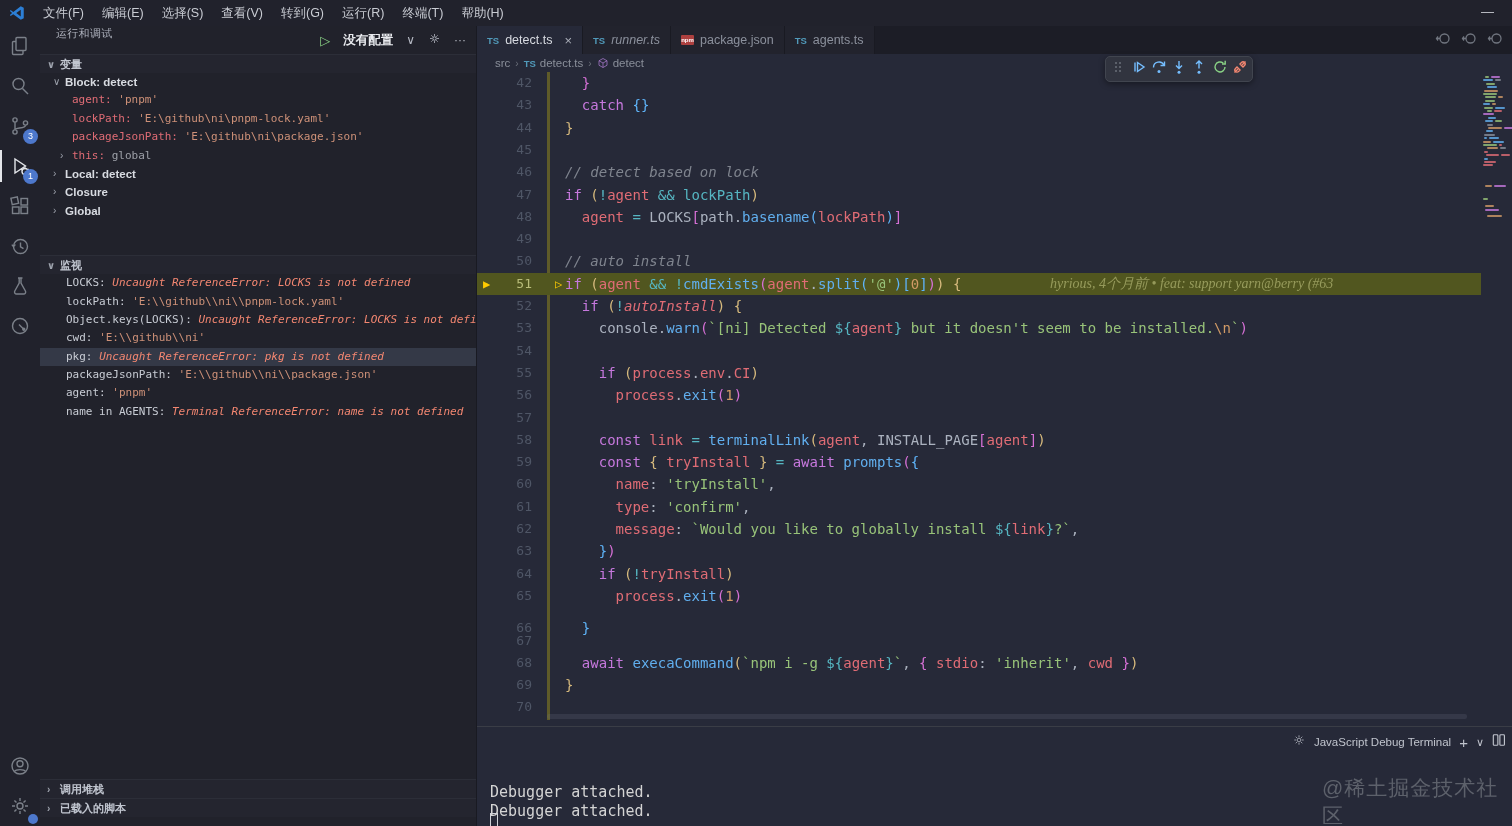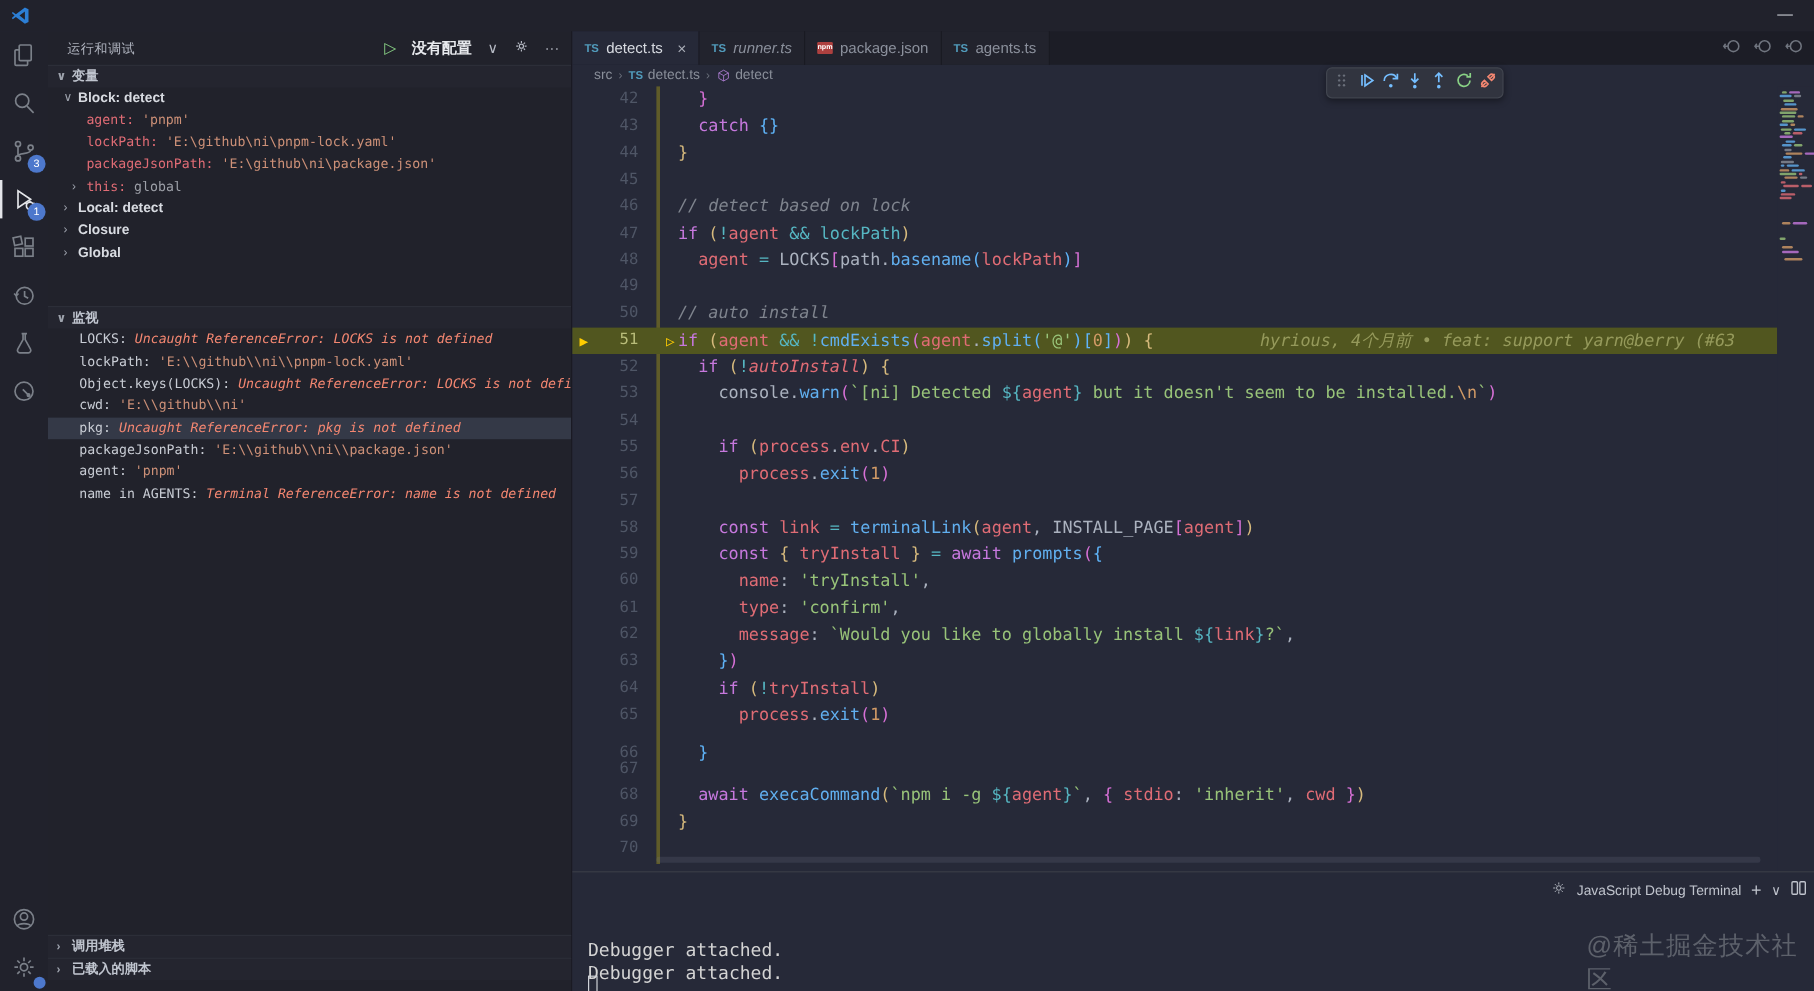--- a/index.html
+++ b/index.html
@@ -18,21 +18,21 @@
   #activitybar{left:0;top:26px;width:40px;height:800px;background:#21222c;}
   .act-item{position:relative;width:40px;height:40px;display:flex;align-items:center;justify-content:center;color:#7b8089;}
   .act-item.active{color:#e3e5e9;}
   .act-item.active::before{content:"";position:absolute;left:0;top:4px;bottom:4px;width:2px;background:#e3e5e9;}
   .act-item svg{width:24px;height:24px;stroke:currentColor;fill:none;stroke-width:1.4;}
   .badge{position:absolute;right:2px;bottom:2px;min-width:15px;height:15px;border-radius:8px;
          background:#4d78cc;color:#fff;font-size:9px;line-height:15px;text-align:center;padding:0 2px;}
   #act-bottom{position:absolute;left:0;bottom:0;width:40px;}
   
   #sidebar{left:40px;top:26px;width:437px;height:800px;background:#21222b;overflow:hidden;border-right:1px solid #191a22;}
-  #sb-header{position:relative;height:28px;display:flex;align-items:center;}
+  #sb-header{position:relative;height:28px;display:flex;}
   #sb-title{font-size:11px;color:#aeb2bd;margin-left:16px;letter-spacing:.3px;}
   #sb-controls{position:absolute;right:10px;top:0;height:28px;display:flex;align-items:center;gap:13px;}
   #run-play{color:#89d185;font-size:13px;}
   #run-config{color:#e8eaee;font-size:12.5px;font-weight:bold;}
   .sb-ctl{color:#b6bac4;font-size:12px;}
   .section-hdr{position:relative;height:19px;line-height:19px;border-top:1px solid #2c2e38;
                font-size:11px;font-weight:bold;color:#c0c5cf;background:#24252f;}
   .section-hdr .chev{position:absolute;left:7px;color:#9ea3ad;font-size:10px;}
   .section-hdr .lbl{margin-left:20px;}
   .tree{font-family:"DejaVu Sans Mono","Liberation Mono",monospace;font-size:11px;}
@@ -73,21 +73,21 @@
   #code{position:absolute;left:0;top:46px;width:1035px;height:654px;
         font-family:"DejaVu Sans Mono","Liberation Mono",monospace;font-size:14px;}
   .crow{position:absolute;left:0;width:1004px;height:22.3px;line-height:22.3px;white-space:pre;}
   .crow.hl{background:#51561f;}
   .lnum{position:absolute;left:0;width:55px;text-align:right;color:#4f5666;font-size:13px;}
   .crow.hl .lnum{color:#b9bd7a;}
   .ctext{position:absolute;left:88px;}
   #gitbar{position:absolute;left:70px;top:0;width:3px;height:648px;background:#5f5b29;}
   .cur-arrow{position:absolute;left:6px;color:#ffcc00;font-size:12px;}
   .cur-inline{position:absolute;left:78px;color:#ffcc00;font-size:12px;}
-  .blame{position:absolute;left:573px;color:rgba(205,210,140,.55);font-style:italic;}
+  .blame{position:absolute;left:573px;color:rgba(205,210,140,.55);font-style:italic;font-family:Liberation Serif, serif;}
   .tk-k{color:#c678dd}.tk-fn{color:#61afef}.tk-v{color:#e06c75}
   .tk-vi{color:#e06c75;font-style:italic}.tk-w{color:#abb2bf}.tk-s{color:#98c379}
   .tk-n{color:#d19a66}.tk-op{color:#56b6c2}.tk-c{color:#7f848e;font-style:italic}
   .tk-b1{color:#d7ba7d}.tk-b2{color:#d670d6}.tk-b3{color:#5fb4f9}
   #hscroll{position:absolute;left:70px;top:642px;width:920px;height:5px;background:rgba(121,130,150,.18);border-radius:2px;}
   #minimap{position:absolute;left:1004px;top:0;width:31px;height:654px;background:#262938;}
   .mm-bar{position:absolute;height:2px;border-radius:1px;opacity:.8;}
   
   #panel{position:absolute;left:0;top:700px;width:1035px;height:100px;background:#262938;border-top:1px solid #3a3d46;}
   #panel-tabs{position:absolute;left:14px;top:4px;display:flex;gap:22px;height:24px;align-items:center;}
@@ -103,20 +103,30 @@
 </style>
 </head>
 <body>
 
 <div id="app">
 
   <div id="titlebar" class="abs">
     <svg id="vscode-logo" viewBox="0 0 24 24">
       <path d="M17 3 L21 5 V19 L17 21 L7 13.5 L3.5 16 L2.5 14.8 L5.5 12 L2.5 9.2 L3.5 8 L7 10.5 Z M17 7.5 L11 12 L17 16.5 Z" fill="#2c7fd6"></path>
     </svg>
+    <div id="menubar" style="display: flex;">
+        <span class="menu-item">文件(F)</span>
+        <span class="menu-item">编辑(E)</span>
+        <span class="menu-item">选择(S)</span>
+        <span class="menu-item">查看(V)</span>
+        <span class="menu-item">转到(G)</span>
+        <span class="menu-item">运行(R)</span>
+        <span class="menu-item">终端(T)</span>
+        <span class="menu-item">帮助(H)</span>
+      </div>
     <div id="win-min">—</div>
   </div>
 
   <div id="activitybar" class="abs">
     <div id="act-top">
         <div class="act-item">
           <svg viewBox="0 0 24 24">
             <rect x="8" y="3.5" width="10" height="13" rx="1"></rect>
             <path d="M8 7.5 H5.5 a1 1 0 0 0 -1 1 V19.5 a1 1 0 0 0 1 1 H14 a1 1 0 0 0 1 -1 V16.5"></path>
           </svg>

